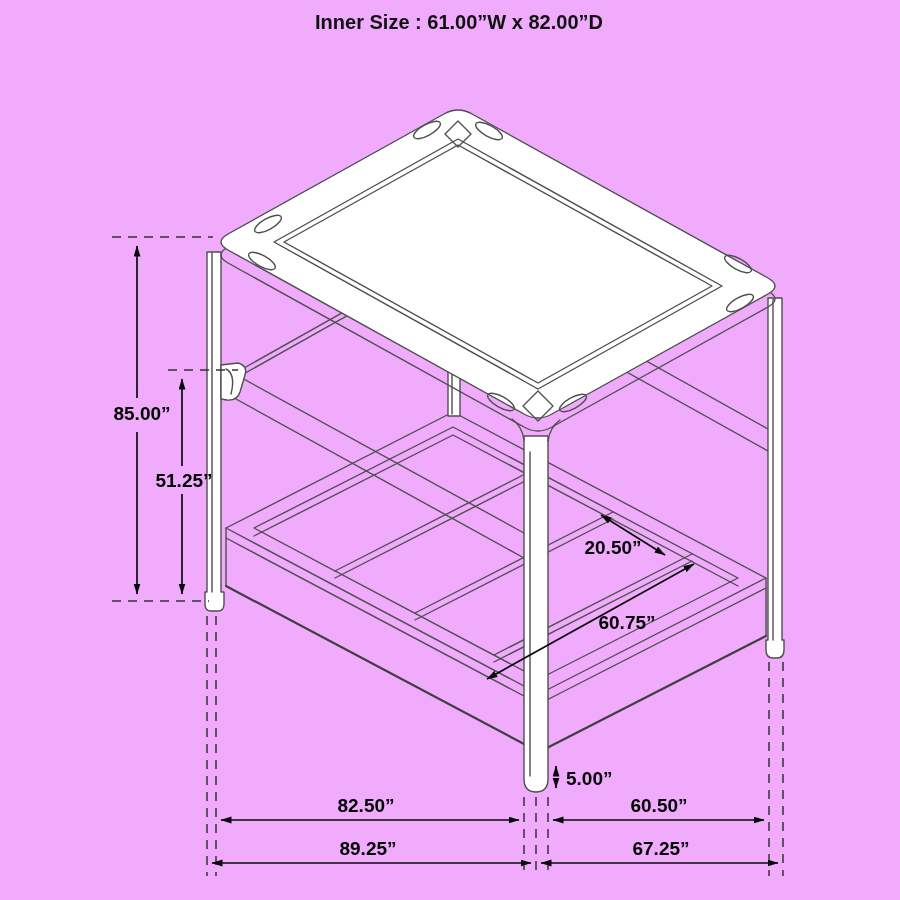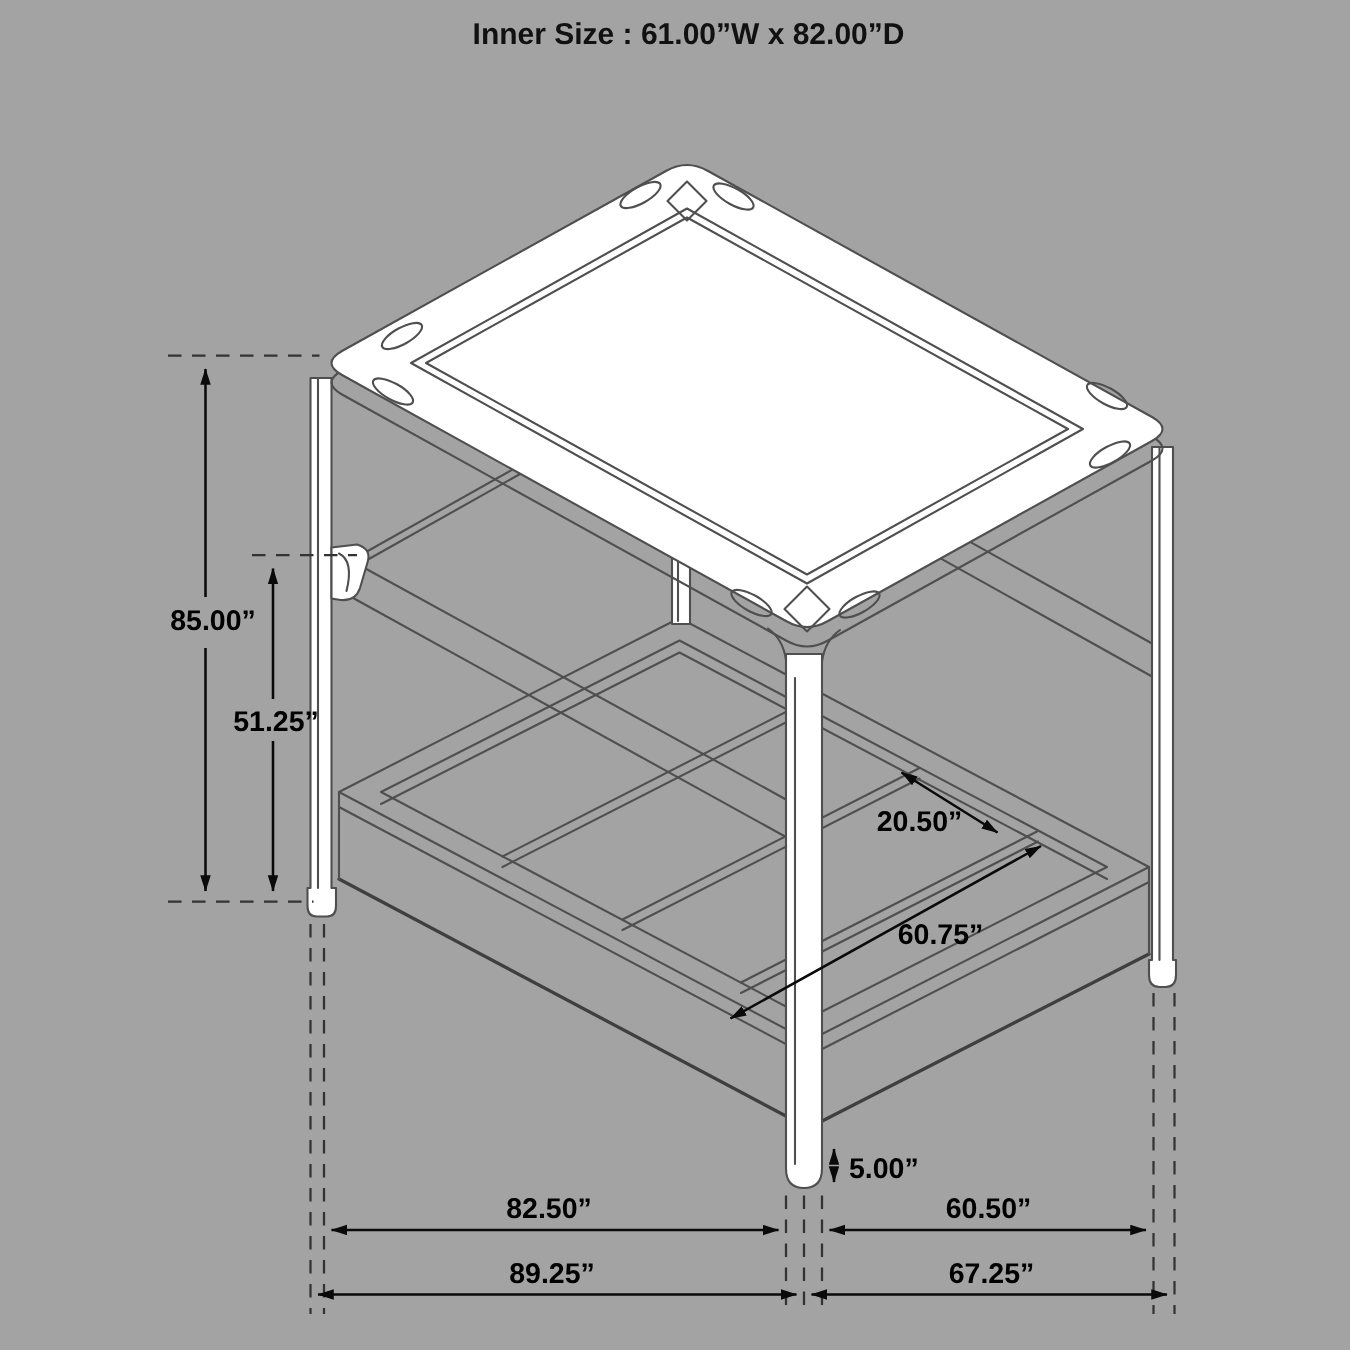--- a/index.html
+++ b/index.html
@@ -1,16 +1,16 @@
 <!DOCTYPE html>
 <html><head>
 <meta charset="utf-8">
 <style>
   html,body{margin:0;padding:0;background:#ffffff;}
-  .canvas{position:relative;width:900px;height:900px;background:#a3a3a3;overflow:hidden;
+  .canvas{position:relative;width:900px;height:900px;background:#f0abfc;overflow:hidden;
           font-family:"Liberation Sans",sans-serif;}
   svg{display:block;}
   .title-text{font:bold 20px "Liberation Sans",sans-serif;fill:#111;}
   .dim-text{font:bold 19px "Liberation Sans",sans-serif;fill:#000;}
   .draw path,.draw line,.draw ellipse{stroke:#4f4f4f;stroke-width:1.4;fill:none;
         stroke-linecap:round;stroke-linejoin:round;}
   .draw .bold{stroke-width:2.2;stroke:#3f3f3f;}
   .draw .whitefill{fill:#ffffff;}
   .dims line,.dims path{stroke:#0a0a0a;stroke-width:1.7;fill:none;}
   .dims .dashline{stroke:#333;stroke-width:1.5;stroke-dasharray:9 7;}

